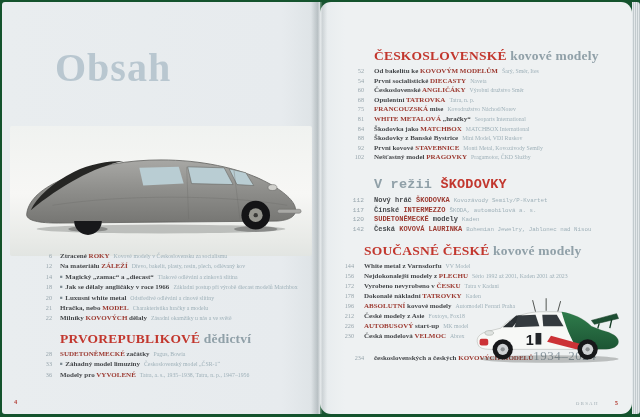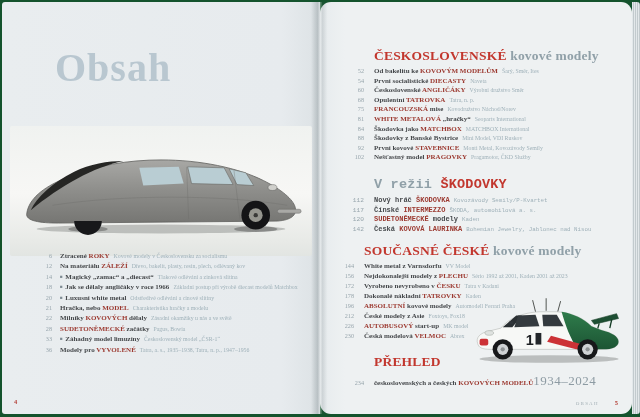--- a/index.html
+++ b/index.html
@@ -112,20 +112,21 @@
           <div class="toc-row">
             <span class="num">21</span>
             <span class="ttl"><span class="t-pre">Hračka, nebo </span><span class="t-caps">MODEL</span><span class="t-desc">Charakteristika hračky a modelu</span></span>
           </div>
           <div class="toc-row">
             <span class="num">22</span>
             <span class="ttl"><span class="t-pre">Milníky </span><span class="t-caps">KOVOVÝCH</span><span class="t-post"> dělaly</span><span class="t-desc">Zásadní okamžiky u nás a ve světě</span></span>
           </div>
         </div>
       <div>
+          <div class="toc-heading"><span class="h-caps">PRVOREPUBLIKOVÉ</span><span class="h-post"> dědictví</span></div>
           <div class="toc-row">
             <span class="num">28</span>
             <span class="ttl"><span class="t-caps">SUDETONĚMECKÉ</span><span class="t-post"> začátky</span><span class="t-desc">Pagus, Bowia</span></span>
           </div>
           <div class="toc-row">
             <span class="num">33</span>
             <span class="ttl"><span class="bullet">■</span><span class="t-pre">Záhadný model limuzíny</span><span class="t-desc">Československý model „ČSR-1“</span></span>
           </div>
           <div class="toc-row">
             <span class="num">36</span>
@@ -229,21 +230,20 @@
         <div class="toc-row">
           <span class="num">226</span>
           <span class="ttl"><span class="t-caps">AUTOBUSOVÝ</span><span class="t-post"> start-up</span><span class="t-desc">MK model</span></span>
         </div>
         <div class="toc-row">
           <span class="num">230</span>
           <span class="ttl"><span class="t-pre">Česká modelová </span><span class="t-caps">VELMOC</span><span class="t-desc">Abrex</span></span>
         </div>
       </div>
     <div class="toc toc-right sec4" style="left:26px;top:346px;width:286px;">
-        <div class="toc-heading"><span class="h-caps">PŘEHLED</span></div>
         <div class="toc-row">
           <span class="num">234</span>
           <span class="ttl"><span class="t-pre">československých a českých </span><span class="t-caps">KOVOVÝCH MODELŮ</span><span class="t-year">1934–2024</span></span>
         </div>
       </div>
 
     <div class="rally">
       <svg width="164" height="72" viewBox="0 0 170 72">
         <defs>
           <linearGradient id="rg" x1="0" y1="0" x2="0" y2="1">

